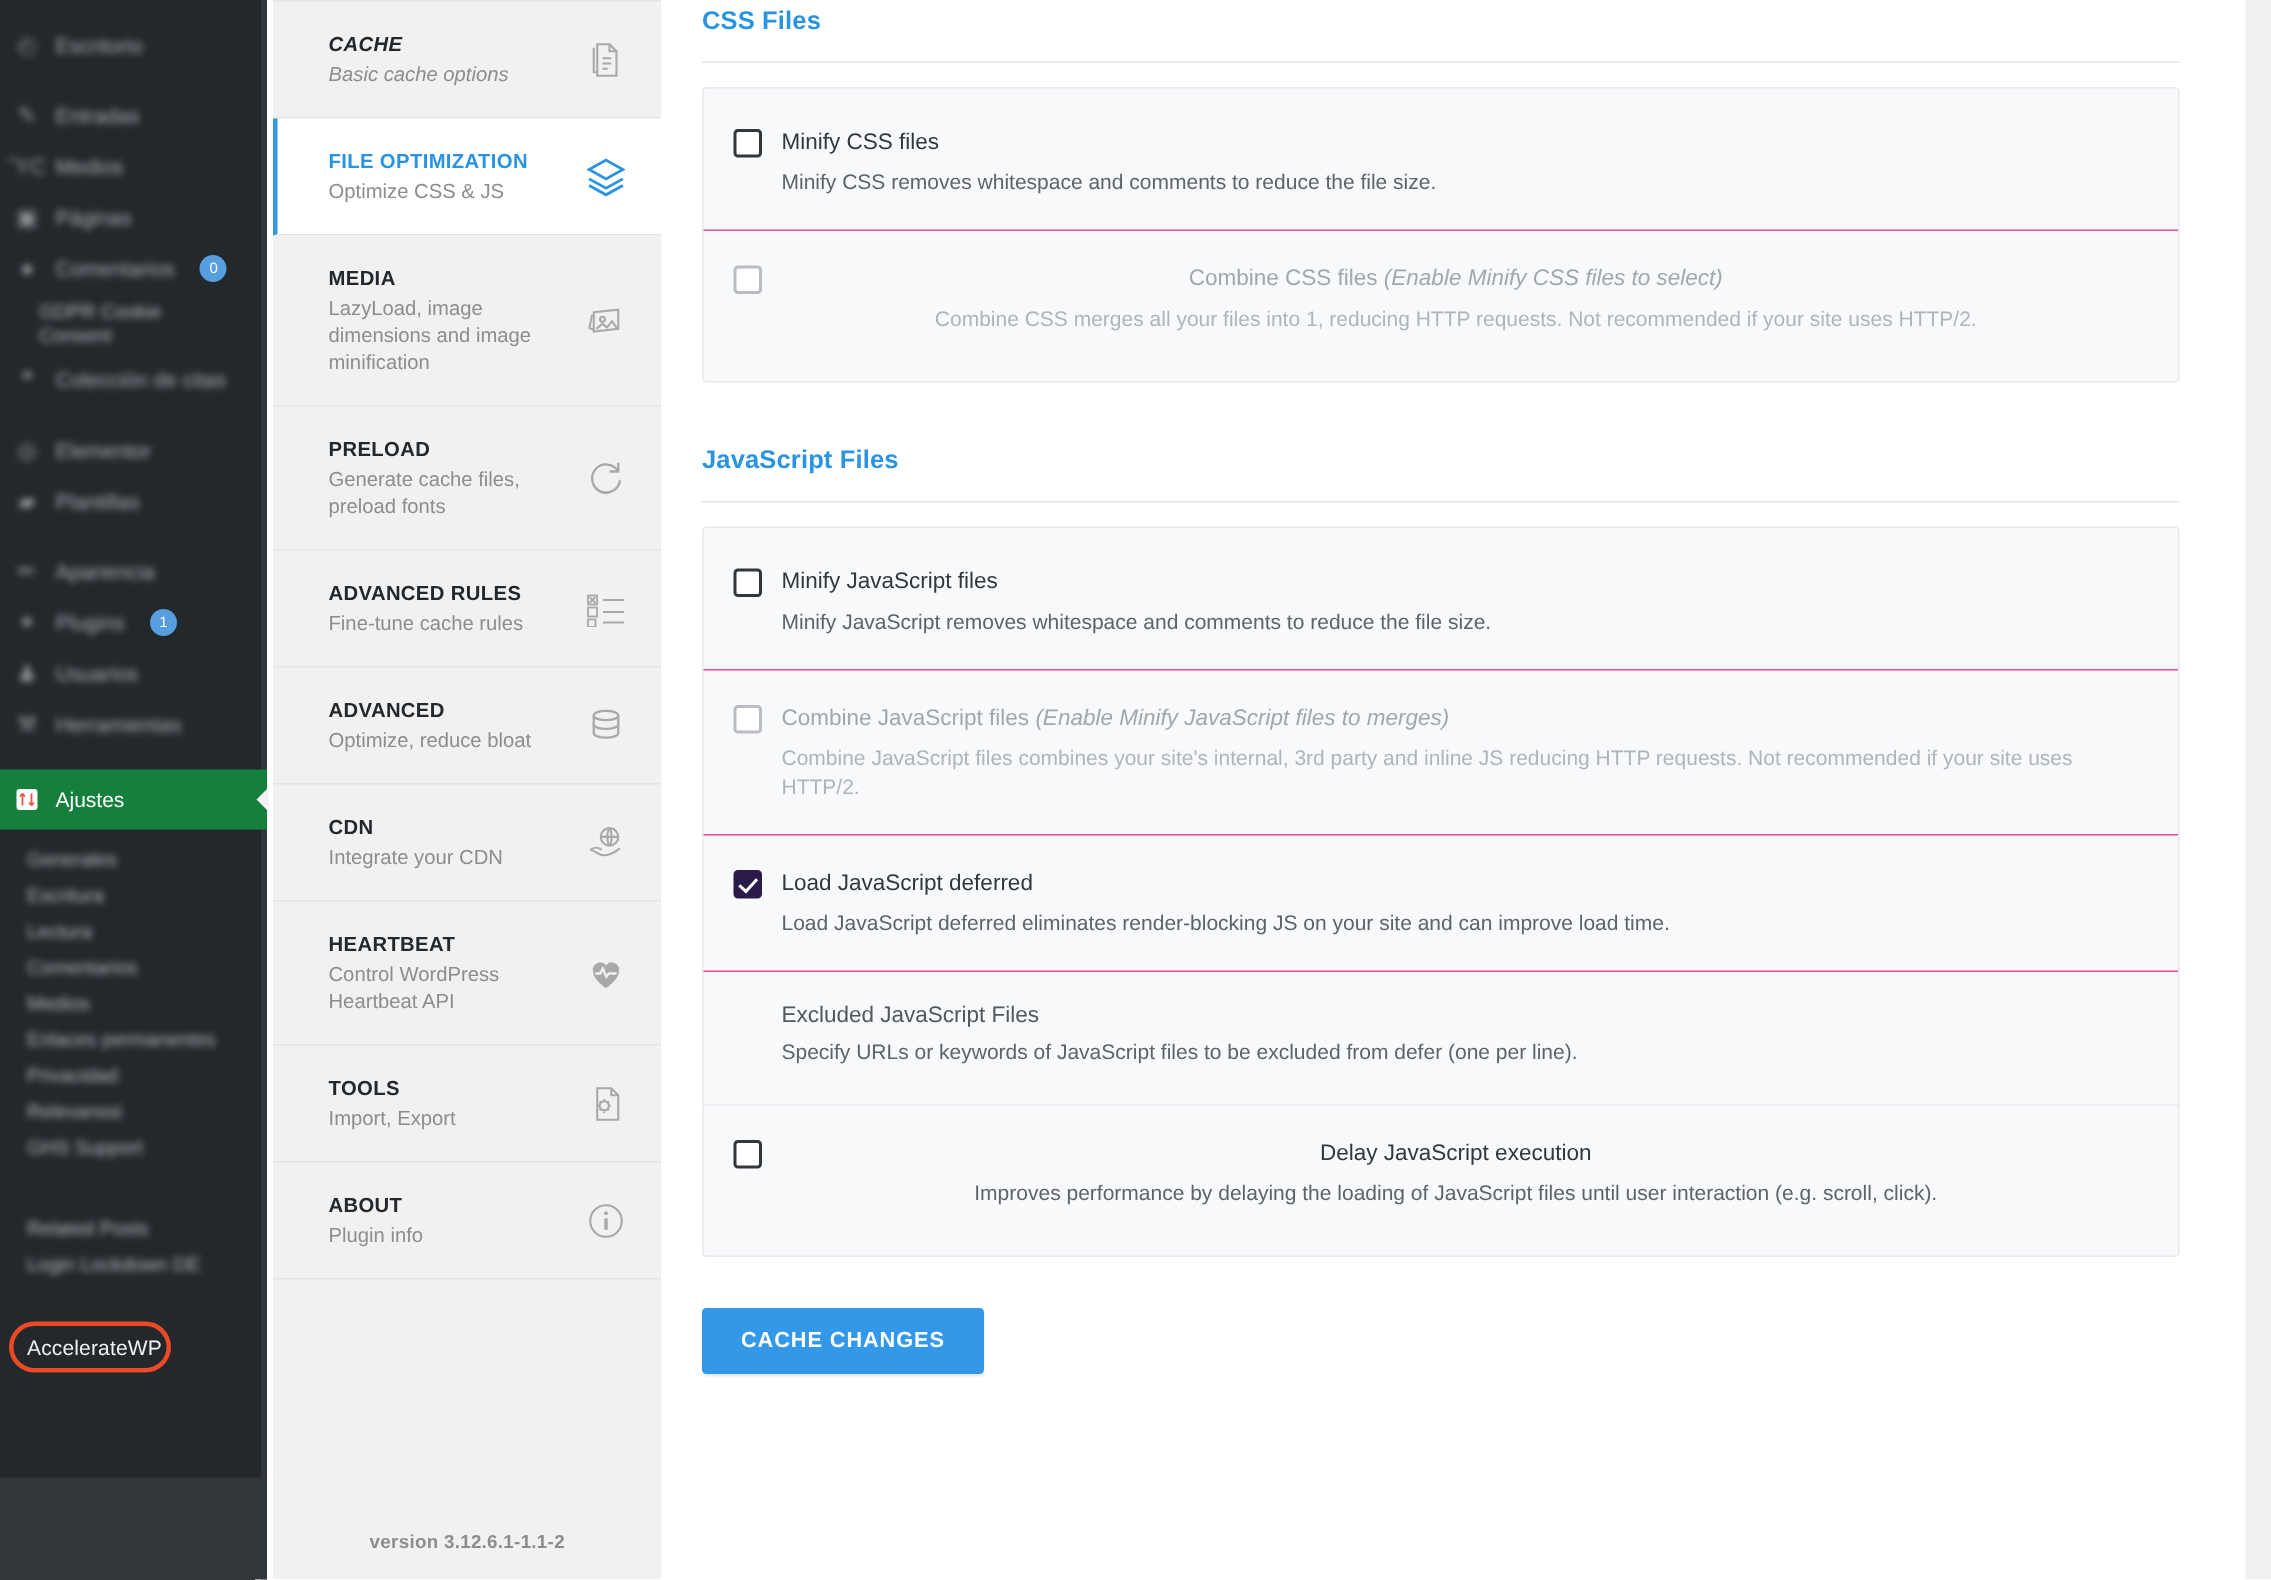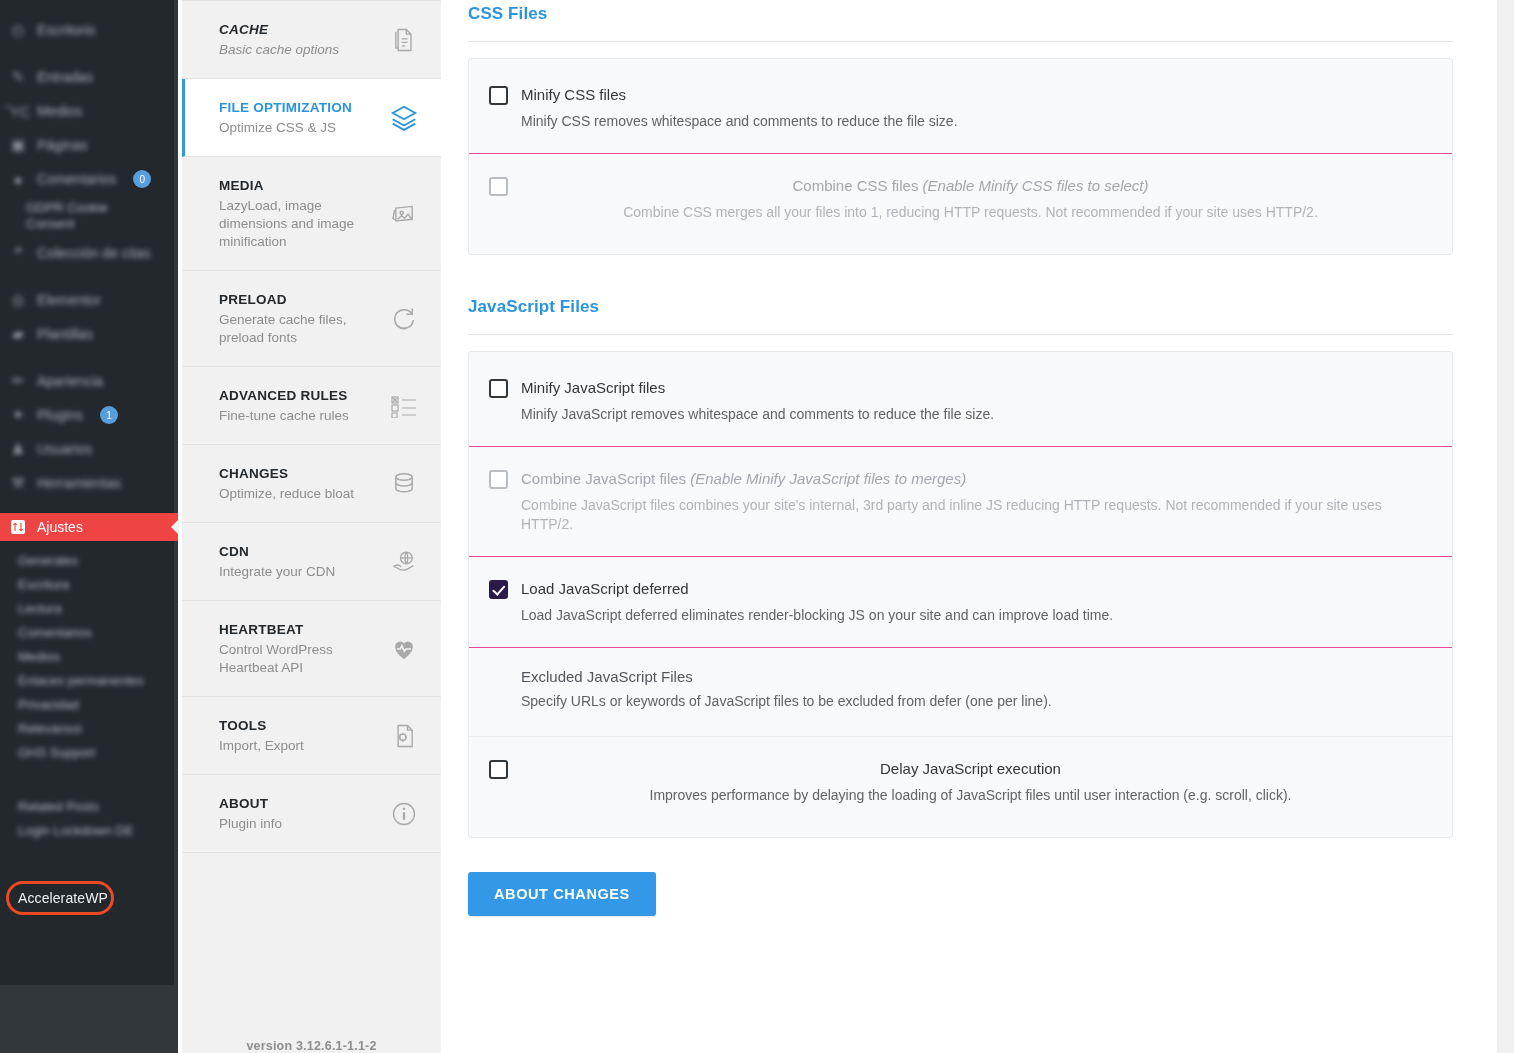--- a/index.html
+++ b/index.html
@@ -41,21 +41,21 @@
   }
   .sb-sub.sb-blur{ filter:blur(2.4px); }
   .sb-bubble{
     display:inline-flex; align-items:center; justify-content:center;
     min-width:18px; height:18px; border-radius:9px;
     background:#579ede; color:#fff; font-size:10px; margin-left:8px;
     filter:none;
   }
   .sb-gap{ height:13px; }
   .sb-item.sb-current{
-    background:#ef4444; color:#fff; font-weight:400; height:28px;
+    background:#15803d; color:#fff; font-weight:400; height:40px;
     filter:none;
   }
   .sb-item.sb-current .sb-ico{ color:#fff; }
   .sb-item.sb-current .sb-arrow{
     position:absolute; right:-1px; top:50%; transform:translateY(-50%);
     width:0;height:0;border-top:8px solid transparent;border-bottom:8px solid transparent;
     border-right:8px solid #f1f1f1;
   }
   #sb-foot{
     position:absolute; left:0; bottom:0; width:178px; height:68px;
@@ -89,21 +89,21 @@
     color:#23282d; line-height:19px; margin-bottom:2px;
   }
   .nav-desc{ font-size:13.5px; color:#8d8d8d; line-height:18px; }
   .nav-ico{ width:30px; height:30px; flex:none; color:#a9a9a9; display:flex;align-items:center;justify-content:center;}
   .nav-item.active{
     background:#ffffff; border-left:3px solid #3498db; padding-left:34px;
   }
   .nav-item.active .nav-title{ color:#2a94e0; }
   .nav-item.active .nav-ico{ color:#2a94e0; }
   #nav-version{
-    position:absolute; left:0; bottom:0; width:100%;
+    position:absolute; left:0; bottom:18px; width:100%;
     text-align:center; font-size:12.5px; font-weight:700; color:#8d8d8d;
     letter-spacing:.2px;
   }
 
   
   #main{
     position:absolute; left:441px; top:0; width:1056px; height:1053px;
     background:#fff; padding:0 44px 0 27px;
     overflow:hidden;
   }
@@ -328,21 +328,21 @@
             <rect x="2" y="3" width="6" height="6"></rect>
             <rect x="2" y="11" width="6" height="6"></rect>
             <rect x="2" y="19" width="5" height="5"></rect>
             <path d="M12 6h14M12 14h14M12 21h14"></path>
             <path d="M3 4l4 4M7 4l-4 4"></path>
           </svg>
         </div>
       </div>
       <div class="nav-item">
         <div class="nav-txt">
-          <div class="nav-title">CHANGES</div>
+          <div class="nav-title">ADVANCED</div>
           <div class="nav-desc">Optimize, reduce bloat</div>
         </div>
         <div class="nav-ico">
           <svg width="28" height="28" viewBox="0 0 24 24" fill="none" stroke="currentColor" stroke-width="1.3">
             <ellipse cx="12" cy="6" rx="7" ry="2.7"></ellipse>
             <path d="M5 6v5c0 1.5 3.1 2.7 7 2.7s7-1.2 7-2.7V6"></path>
             <path d="M5 11v5c0 1.5 3.1 2.7 7 2.7s7-1.2 7-2.7v-5"></path>
           </svg>
         </div>
       </div>
@@ -465,16 +465,16 @@
 
     <div class="opt-row no-rule">
       <span class="cb"></span>
       <div class="opt-label">
         <span>Delay JavaScript execution</span>
       </div>
       <div class="opt-desc">Improves performance by delaying the loading of JavaScript files until user interaction (e.g. scroll, click).</div>
     </div>
   </div>
 
-  <button id="btn-save">ABOUT CHANGES</button>
+  <button id="btn-save">CACHE CHANGES</button>
 </div>
 
 <div id="right-strip"></div>
 
 </body></html>

